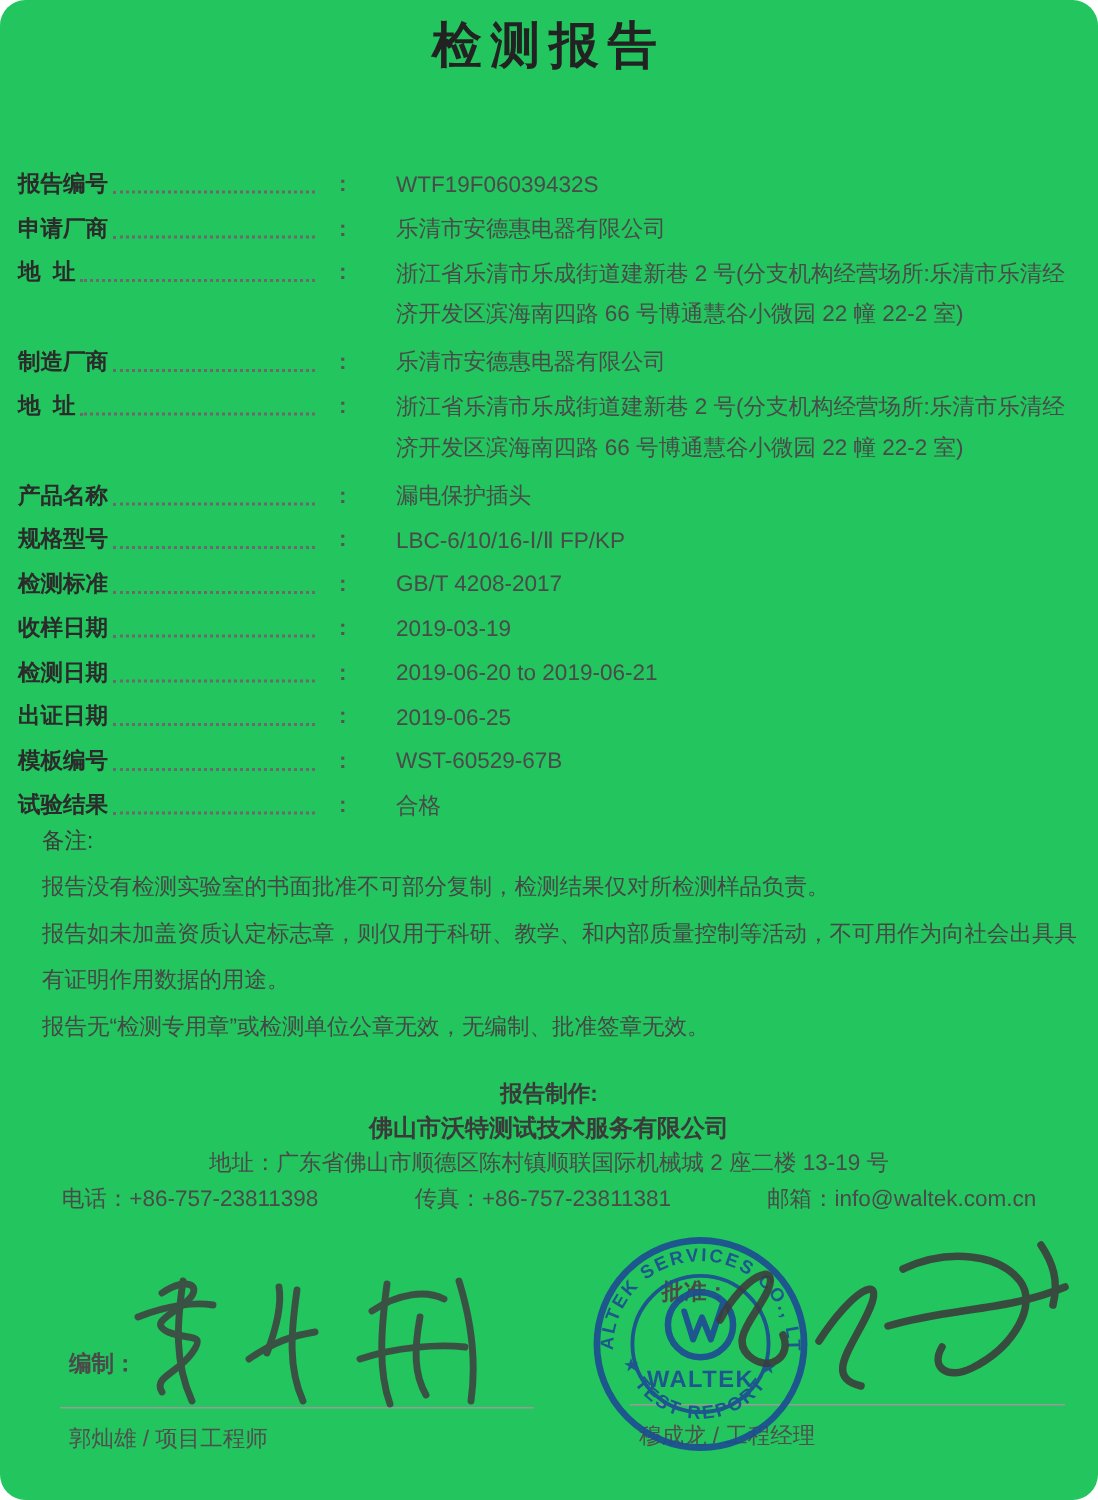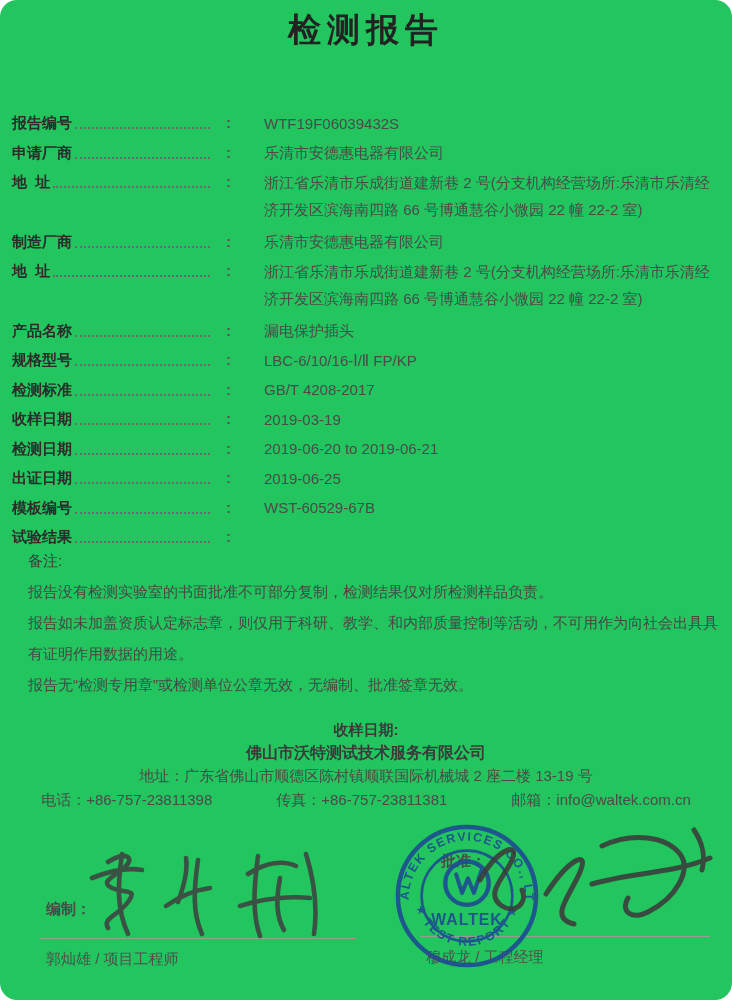--- a/index.html
+++ b/index.html
@@ -158,32 +158,33 @@
         </span>
       <span class="colon">:</span>
       <span class="field-value">WST-60529-67B</span>
     </div>
     <div class="field-row">
       <span class="label-wrap">
           <span class="field-label">试验结果</span>
           <span class="leader"></span>
         </span>
       <span class="colon">:</span>
+      <span class="field-value">合格</span>
     </div>
   </div>
 
   <div class="notes">
     <div class="notes-heading">备注:</div>
     <p class="note-item">报告没有检测实验室的书面批准不可部分复制，检测结果仅对所检测样品负责。</p>
     <p class="note-item">报告如未加盖资质认定标志章，则仅用于科研、教学、和内部质量控制等活动，不可用作为向社会出具具有证明作用数据的用途。</p>
     <p class="note-item">报告无“检测专用章”或检测单位公章无效，无编制、批准签章无效。</p>
   </div>
 
   <div class="maker">
-    <div class="maker-heading">收样日期:</div>
+    <div class="maker-heading">报告制作:</div>
     <div class="maker-company">佛山市沃特测试技术服务有限公司</div>
     <div class="maker-address">地址：广东省佛山市顺德区陈村镇顺联国际机械城 2 座二楼 13-19 号</div>
     <div class="maker-contacts">
       <span>电话：+86-757-23811398</span>
       <span>传真：+86-757-23811381</span>
       <span>邮箱：info@waltek.com.cn</span>
     </div>
   </div>
 
   <span class="sig-label prepared-label">编制：</span>

